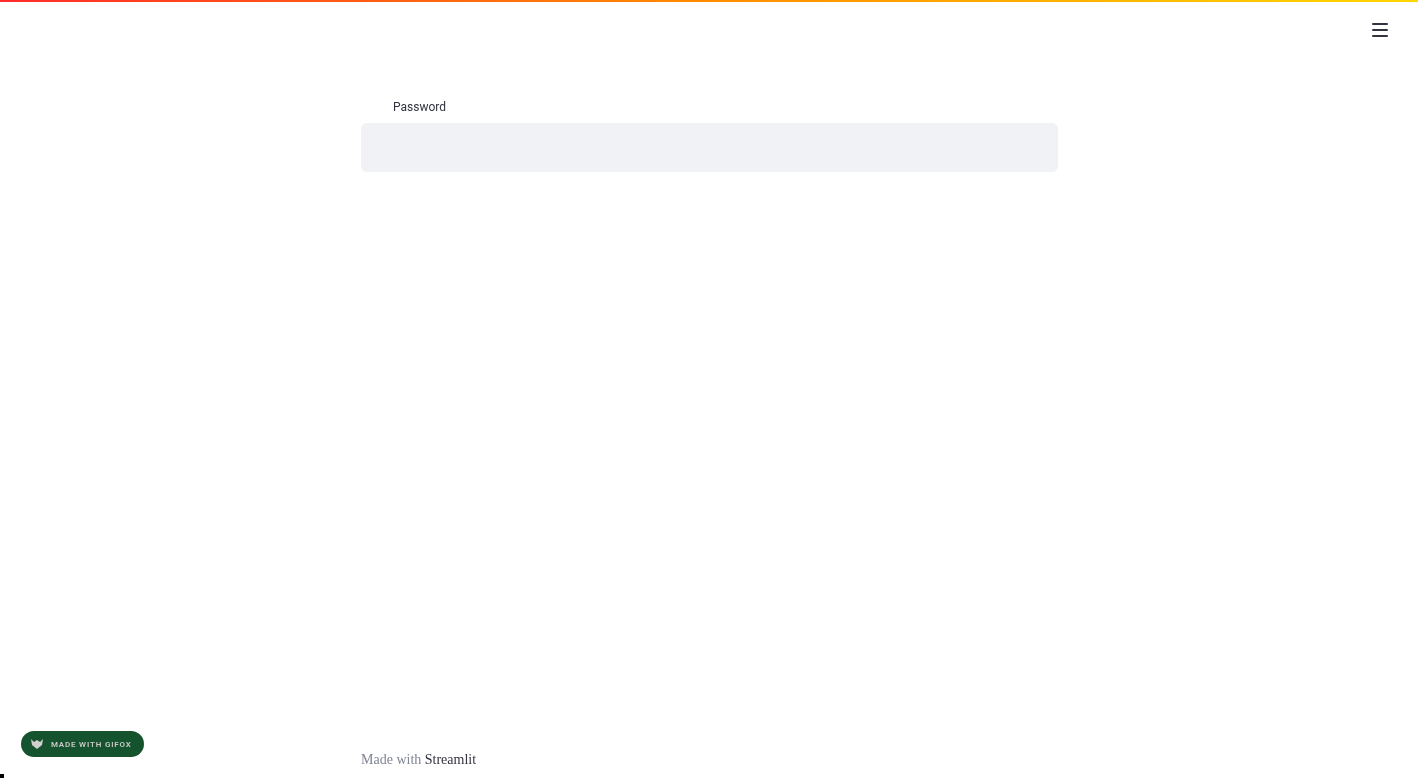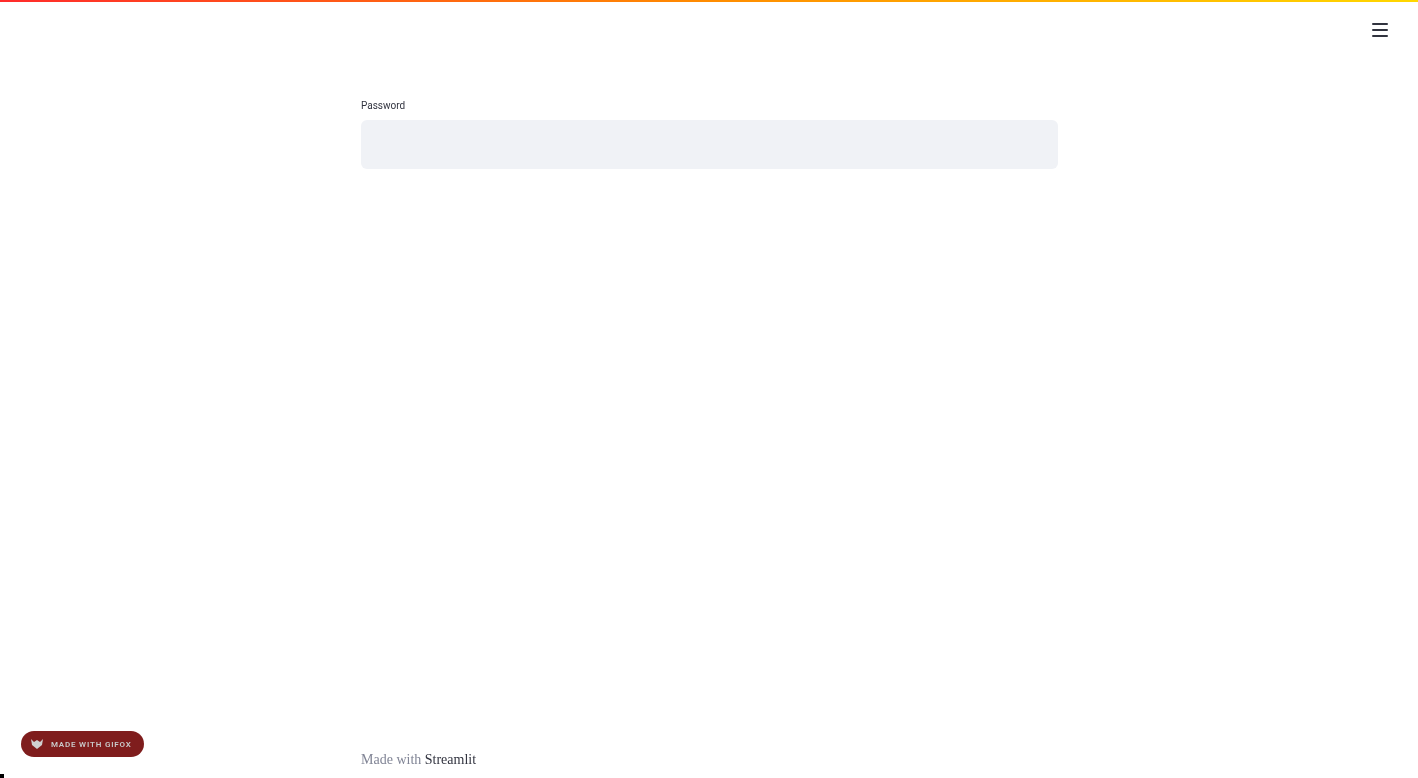--- a/index.html
+++ b/index.html
@@ -42,24 +42,25 @@
       background: #31333f;
       border-radius: 1px;
     }
     .main-content {
       position: absolute;
       top: 100px;
       left: 361px;
       width: 697px;
     }
     .field-label {
-      font-size: 10px;
+      font-size: 12px;
       color: #31333f;
       margin-bottom: 9px;
       display: block;
+      margin-left: 32px;
     }
     .password-input {
       width: 100%;
       height: 49px;
       background: #f0f2f6;
       border: none;
       border-radius: 6px;
       padding: 0 16px;
       font-size: 16px;
       color: #31333f;
@@ -73,21 +74,21 @@
       color: #808495;
       font-family: Liberation Serif, serif;
     }
     .footer .brand {
       color: #31333f;
     }
     .gifox-badge {
       position: absolute;
       bottom: 21px;
       left: 21px;
-      background: #7f1d1d;
+      background: #14532d;
       border-radius: 14px;
       padding: 5px 12px 5px 8px;
       display: flex;
       align-items: center;
       gap: 6px;
       cursor: pointer;
     }
     .gifox-icon {
       width: 16px;
       height: 16px;

